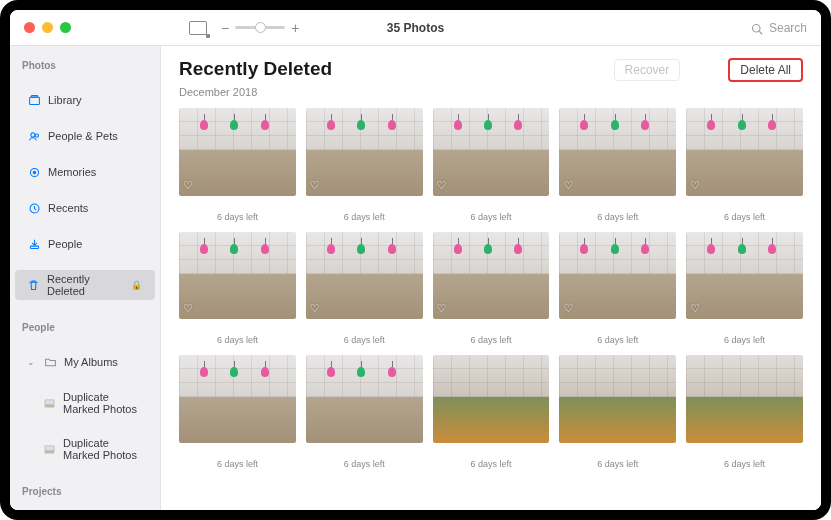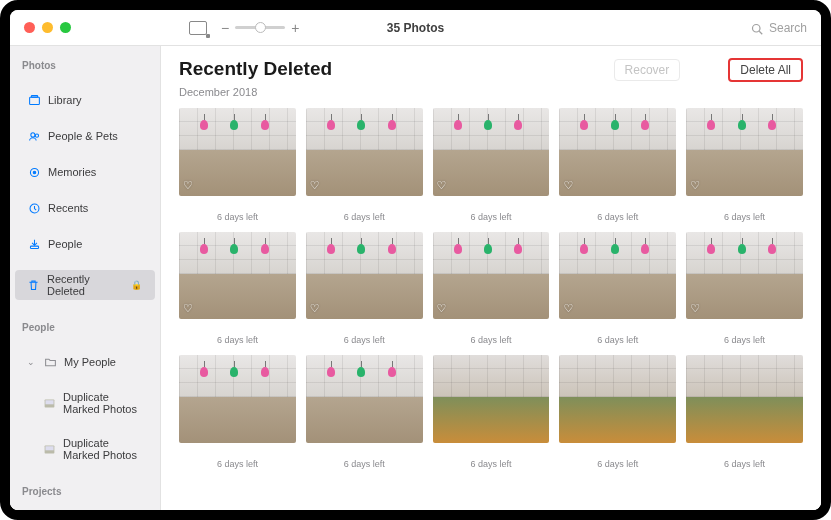--- a/index.html
+++ b/index.html
@@ -141,21 +141,21 @@
           <span class="lock">🔒</span>
         </div>
         <div class="section-header">People</div>
         <div class="sb-item">
           <span class="chev">⌄</span>
           <span class="sb-icon gray">
             <svg viewBox="0 0 16 16" fill="none" stroke="currentColor" stroke-width="1.3">
               <path d="M2 4h4l1.5 1.5H14V12H2z"></path>
             </svg>
           </span>
-          <span>My People</span>
+          <span>My Albums</span>
         </div>
         <div class="sb-item child">
           <span class="sb-icon gray">
             <svg viewBox="0 0 16 16" fill="currentColor">
               <rect x="2" y="3" width="12" height="10" rx="1" fill="#bba"></rect>
               <rect x="3" y="4" width="10" height="5" fill="#dde"></rect>
             </svg>
           </span>
           <span>Duplicate Marked Photos</span>
         </div>

